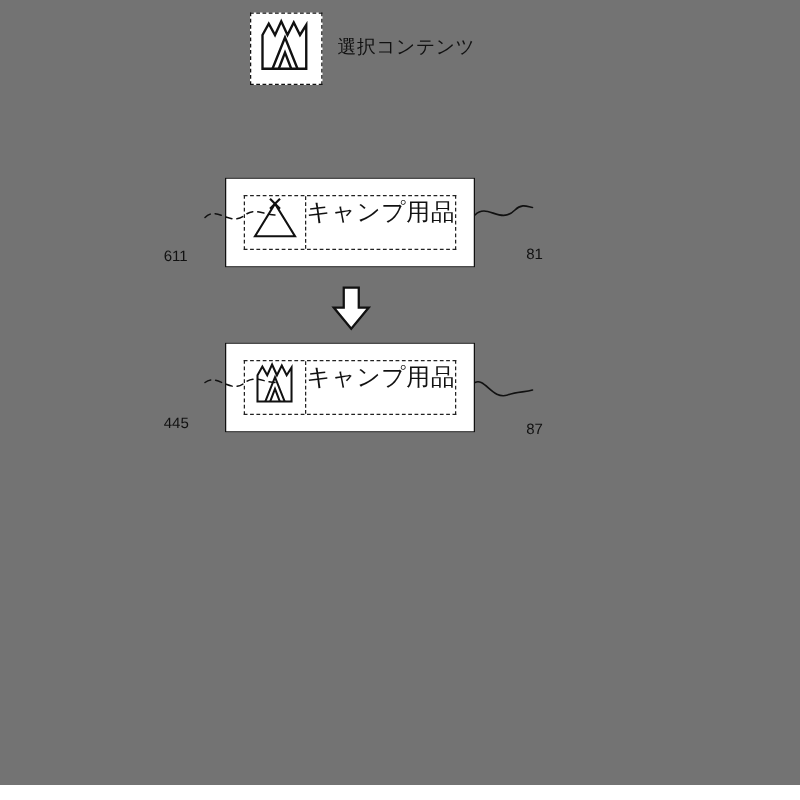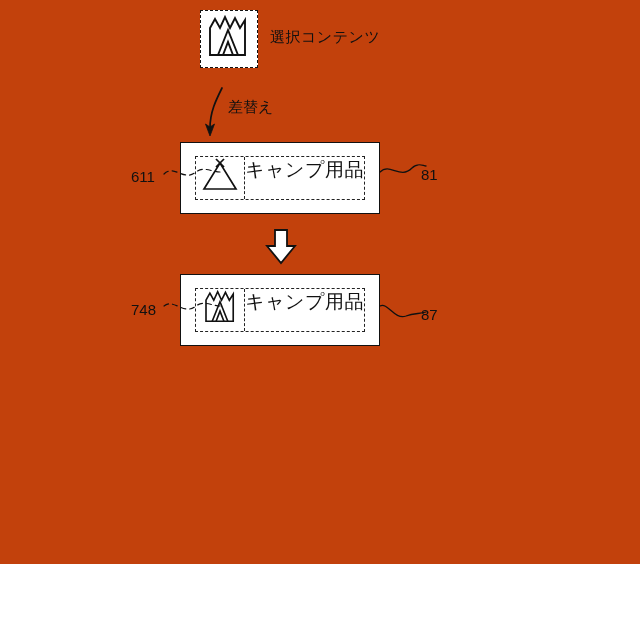--- a/index.html
+++ b/index.html
@@ -8,22 +8,22 @@
     padding: 0;
     background: #ffffff;
   }
   body {
     font-family: "Liberation Sans", "DejaVu Sans", sans-serif;
     color: #1a1a1a;
   }
   #figure-root {
     position: relative;
     width: 640px;
-    height: 564px;
-    background: #c2410c;
+    height: 628px;
+    background: #737373;
     overflow: hidden;
   }
 
   
   #selected-content-group {
     position: absolute;
     left: 200px;
     top: 10px;
   }
   .thumb-dashed {
@@ -102,23 +102,24 @@
   .banner-text-cell span {
     font-size: 19px;
     letter-spacing: 0.5px;
     white-space: nowrap;
     color: #111111;
   }
 
   
   .ref-num {
     position: absolute;
-    font-size: 15px;
-    color: #111111;
-    white-space: nowrap;
+    font-size: 12px;
+    color: #111111;
+    white-space: nowrap;
+    margin-top: 30px;
   }
   #ref-611 { left: 131px; top: 168px; }
   #ref-61  { left: 421px; top: 166px; }
   #ref-621 { left: 131px; top: 301px; }
   #ref-62  { left: 421px; top: 306px; }
 
   .leader { position: absolute; overflow: visible; }
   #leader-611 { left: 162px; top: 160px; }
   #leader-61  { left: 380px; top: 158px; }
   #leader-621 { left: 162px; top: 294px; }
@@ -149,29 +150,20 @@
 
             <path d="M22 44 L27 31 L32 44"></path>
           </g>
         </svg>
       </span>
     </div>
 
     <div class="label-selected-content">選択コンテンツ</div>
   </div>
 
-  <div id="replace-arrow-group">
-    <span>
-      <svg width="46" height="52" viewBox="0 0 46 52" aria-hidden="true">
-        <path d="M26 2 C20 14, 14 26, 14 42" fill="none" stroke="#111111" stroke-width="1.7" stroke-linecap="round"></path>
-        <path d="M14 50 L9.5 38 L14 41 L18.5 38 Z" fill="#111111" stroke="#111111" stroke-width="0.8"></path>
-      </svg>
-    </span>
-    <div class="label-replace">差替え</div>
-  </div>
 
   <div id="banner-before" class="banner-outer">
     <div class="banner-inner">
 
       <div class="banner-icon-cell">
         <span>
           <svg width="40" height="38" viewBox="0 0 40 38" aria-hidden="true">
             <g fill="none" stroke="#111111" stroke-width="1.7" stroke-linejoin="miter">
               <path d="M4 32 L20 6 L36 32 Z"></path>
               <path d="M16 2 L24 10"></path>
@@ -222,20 +214,20 @@
 
       <div class="banner-text-cell">
         <span>キャンプ用品</span>
       </div>
     </div>
   </div>
 
   <svg class="leader" id="leader-621" width="60" height="24" viewBox="0 0 60 24">
     <path d="M2 12 C12 4, 22 22, 34 12 C42 6, 50 12, 58 12" fill="none" stroke="#111111" stroke-width="1.2" stroke-dasharray="5 4" stroke-linecap="round"></path>
   </svg>
-  <div class="ref-num" id="ref-621">748</div>
+  <div class="ref-num" id="ref-621">445</div>
 
   <svg class="leader" id="leader-62" width="48" height="28" viewBox="0 0 48 28">
     <path d="M0 6 C8 2, 14 20, 26 16 C34 13, 40 14, 46 12" fill="none" stroke="#111111" stroke-width="1.3" stroke-linecap="round"></path>
   </svg>
   <div class="ref-num" id="ref-62">87</div>
 
 </div>
 
 </body></html>

